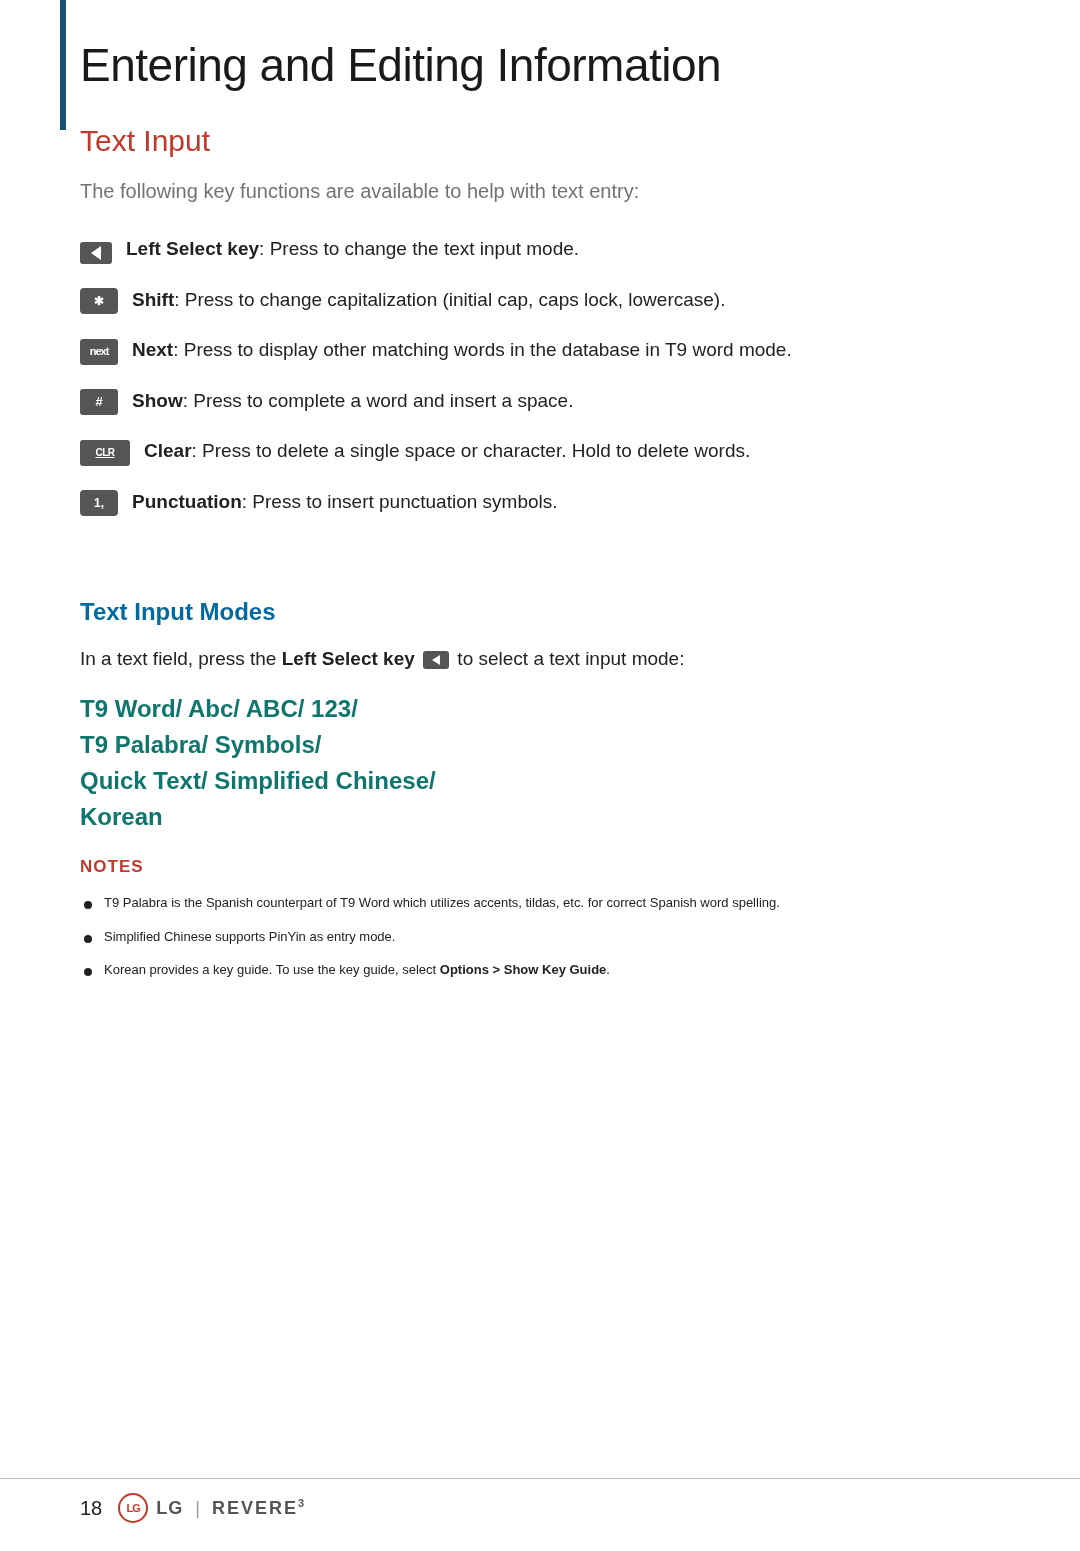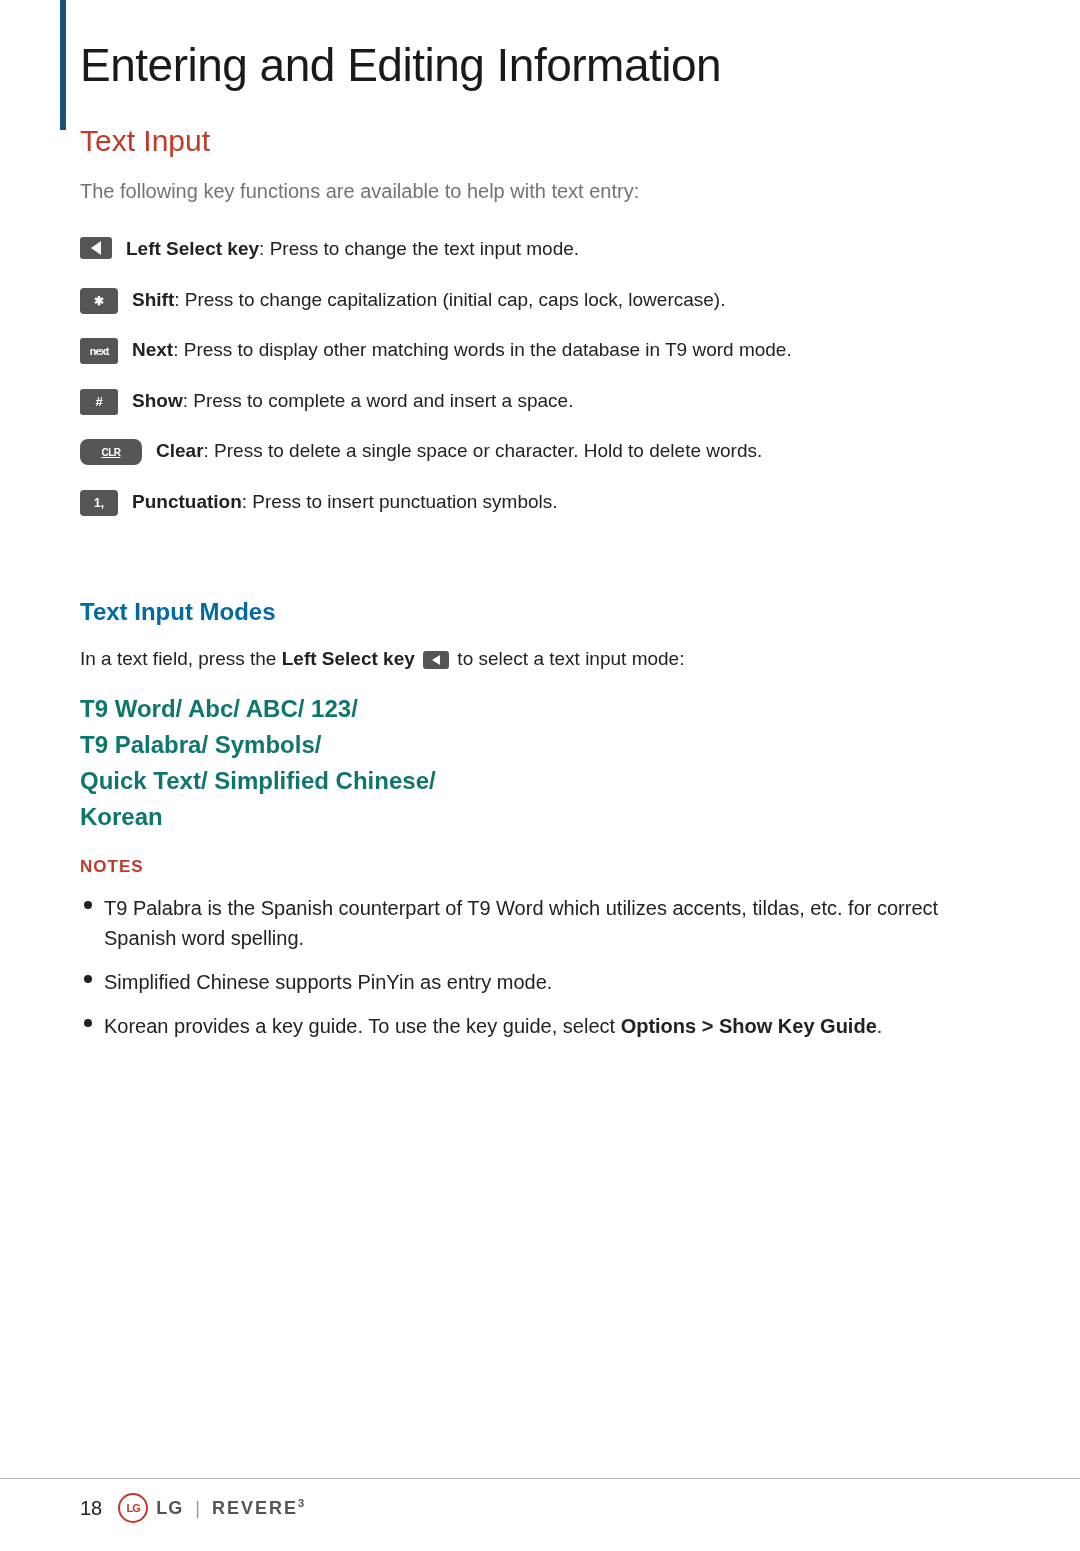--- a/index.html
+++ b/index.html
@@ -78,21 +78,21 @@
     }
 
     
     .key-list {
       list-style: none;
       padding: 0;
     }
 
     .key-list li {
       display: flex;
-      align-items: flex-start;
+      align-items: flex-end;
       margin-bottom: 22px;
       font-size: 19px;
       line-height: 1.5;
       color: #222;
     }
 
     .key-icon {
       flex-shrink: 0;
       margin-right: 14px;
       margin-top: 2px;
@@ -167,22 +167,22 @@
       position: relative;
     }
     .icon-space::before {
       content: '#';
       font-size: 13px;
       color: #fff;
     }
 
     .icon-clear {
       background: #555;
-      border-radius: 8px;
-      width: 62px;
+      border-radius: 3px;
+      width: 50px;
       height: 26px;
       display: inline-flex;
       align-items: center;
       justify-content: center;
       color: #fff;
       font-size: 10px;
       font-weight: bold;
       letter-spacing: -0.5px;
       text-transform: uppercase;
       text-decoration: underline;
@@ -260,21 +260,21 @@
     }
 
     .notes-list {
       list-style: none;
       padding: 0;
     }
 
     .notes-list li {
       display: flex;
       align-items: flex-start;
-      font-size: 20px;
+      font-size: 13px;
       line-height: 1.5;
       color: #222;
       margin-bottom: 14px;
       padding-left: 4px;
     }
 
     .bullet-dot {
       display: inline-block;
       width: 8px;
       height: 8px;

